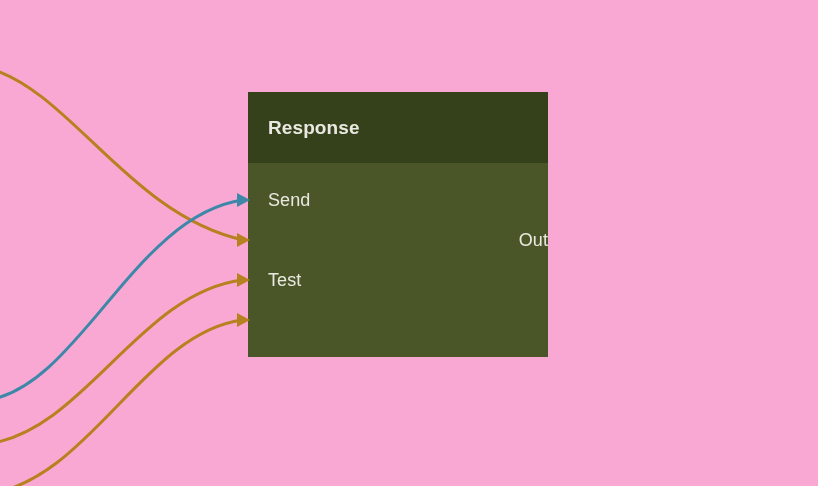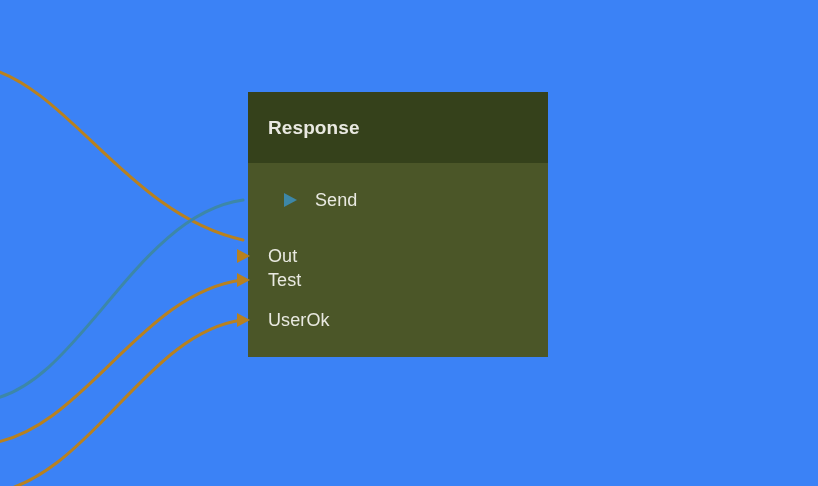--- a/index.html
+++ b/index.html
@@ -10,21 +10,21 @@
     width: 818px;
     height: 486px;
     background: #141414;
     font-family: "Liberation Sans", sans-serif;
     overflow: hidden;
   }
   #canvas {
     position: relative;
     width: 818px;
     height: 486px;
-    background: #3b82f6;
+    background: #f9a8d4;
   }
   #edges {
     position: absolute;
     left: 0;
     top: 0;
     width: 818px;
     height: 486px;
     pointer-events: none;
   }
   .node {
@@ -94,32 +94,31 @@
       <path d="M -12 494 C 90 480, 145 332, 243 320" fill="none" stroke="#b8811f" stroke-width="3" stroke-linecap="round"></path>
     </svg>
 
   <div class="node">
 
     <div class="node-header">
       <span class="node-title">Response</span>
     </div>
 
     <div class="node-body">
-        <div class="port-row" style="top: 17px; margin-left: 47px;">
+        <div class="port-row" style="top: 17px;">
           <span class="port-arrow" style="border-left-color: rgb(61, 135, 168);"></span>
           <span class="port-label">Send</span>
         </div>
-        <div class="port-row" style="top: 73px;">
+        <div class="port-row" style="top: 57px; justify-content: flex-end;">
           <span class="port-arrow" style="border-left-color: rgb(184, 129, 31);"></span>
           <span class="port-label">Out</span>
         </div>
         <div class="port-row" style="top: 97px; text-align: center;">
           <span class="port-arrow" style="border-left-color: rgb(184, 129, 31);"></span>
           <span class="port-label">Test</span>
         </div>
         <div class="port-row" style="top: 137px;">
           <span class="port-arrow" style="border-left-color: rgb(184, 129, 31);"></span>
-          <span class="port-label">UserOk</span>
         </div>
       </div>
 
   </div>
 </div>
 
 </body></html>

